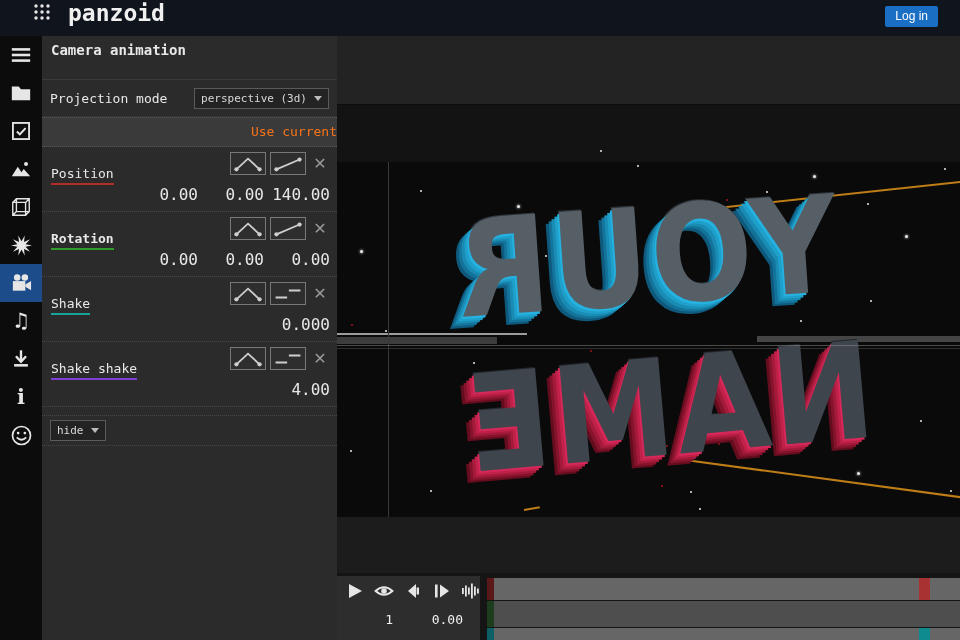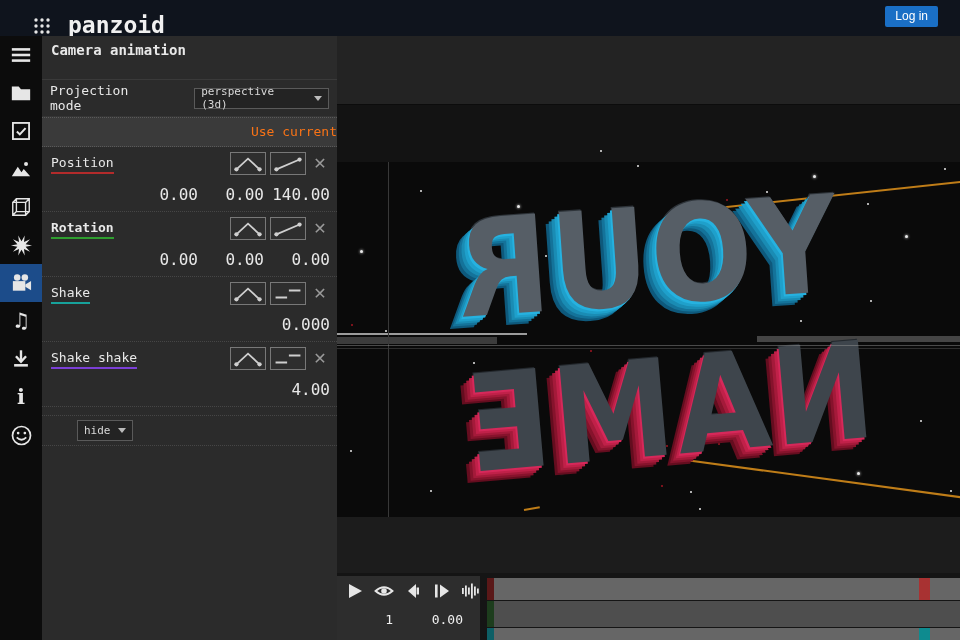--- a/index.html
+++ b/index.html
@@ -1,42 +1,42 @@
 <!DOCTYPE html>
 <html><head>
 <meta charset="utf-8">
 <style>
   * { margin:0; padding:0; box-sizing:border-box; }
   html,body { width:960px; height:640px; background:#000; overflow:hidden; }
   #app { position:relative; width:960px; height:640px; font-family:"DejaVu Sans Mono", monospace; user-select:none; }
 
   
-  .topbar { position:absolute; left:0; top:0; width:960px; height:38px; background:#0f141d; display:flex; align-items:flex-end; }
+  .topbar { position:absolute; left:0; top:0; width:960px; height:38px; background:#0f141d; display:flex; align-items:flex-start; }
   .grid-btn { margin-left:30px; width:24px; height:24px; display:flex; align-items:center; justify-content:center; cursor:pointer; }
   .logo { margin-left:14px; color:#f0f0f0; font-size:23px; font-weight:bold; letter-spacing:0px; }
   .login-btn { position:absolute; right:22px; top:6px; background:#1a6fc5; color:#fff; font-family:"Liberation Sans", sans-serif; font-size:12px; padding:3px 10px 4px; border-radius:2px; cursor:pointer; }
 
   
   .side { position:absolute; left:0; top:36px; width:42px; height:604px; background:#0c0c0c; }
   .side-item { width:42px; height:38px; display:flex; align-items:center; justify-content:center; cursor:pointer; color:#e6e6e6; }
   .side-item.selected { background:#1c4c8a; }
   .side-item svg { display:block; }
   .glyph { font-size:22px; line-height:1; color:#e6e6e6; }
   .glyph.info { font-family:"DejaVu Serif", serif; font-weight:bold; font-size:21px; }
 
   
   .panel { position:absolute; left:42px; top:36px; width:295px; height:604px; background:#2b2b2b; color:#e8e8e8; }
   .p-header { height:44px; line-height:28px; padding-left:9px; font-size:14px; font-weight:bold; border-bottom:1px solid #3a3a3a; }
   .p-proj { height:37px; display:flex; align-items:center; justify-content:space-between; padding:0 8px; font-size:13px; border-bottom:1px solid #353535; }
-  .select { background:#232323; border:1px solid #5a5a5a; color:#d8d8d8; font-size:11px; height:21px; display:flex; align-items:center; padding:0 6px; gap:7px; cursor:pointer;margin-left:27px; }
+  .select { background:#232323; border:1px solid #5a5a5a; color:#d8d8d8; font-size:11px; height:21px; display:flex; align-items:center; padding:0 6px; gap:7px; cursor:pointer; }
   .chev { width:0; height:0; border-left:4px solid transparent; border-right:4px solid transparent; border-top:5px solid #bbb; }
   .use-current { height:30px; line-height:28px; text-align:right; background:#3a3a3a; border-top:1px dotted #5a5a5a; border-bottom:1px dotted #5a5a5a; color:#f97316; font-size:13px; cursor:pointer; }
   .prop { padding:5px 7px 3px 9px; border-bottom:1px dotted #464646; }
   .prop-head { display:flex; align-items:flex-start; justify-content:space-between; height:28px; }
-  .prop-label { font-size:13px; padding-bottom:2px; border-bottom:2px solid #888; margin-top:3px; }
+  .prop-label { font-size:13px; padding-bottom:2px; border-bottom:2px solid #888; margin-top:14px; }
   .prop-btns { display:flex; align-items:center; gap:4px; }
   .curve-btn { width:36px; height:23px; background:#2e2e2e; border:1px solid #787878; display:flex; align-items:center; justify-content:center; cursor:pointer; }
   .x-btn { width:20px; text-align:center; color:#999; font-size:16px; font-weight:bold; cursor:pointer; font-family:"DejaVu Sans", sans-serif; }
   .prop-vals { text-align:right; padding:5px 0 4px; font-size:16px; }
   .prop-vals span { display:inline-block; width:66px; }
   .adv-row { margin-top:8px; height:31px; display:flex; align-items:center; justify-content:space-between; padding:0 8px; font-size:13px; border-top:1px dotted #464646; border-bottom:1px dotted #464646; }
 
   
   .viewport { position:absolute; left:337px; top:36px; width:623px; height:537px; background:#232323; }
   .vp-top { position:absolute; left:0; top:0; width:623px; height:69px; background:#232323; border-bottom:1px solid #0c0c0c; }

